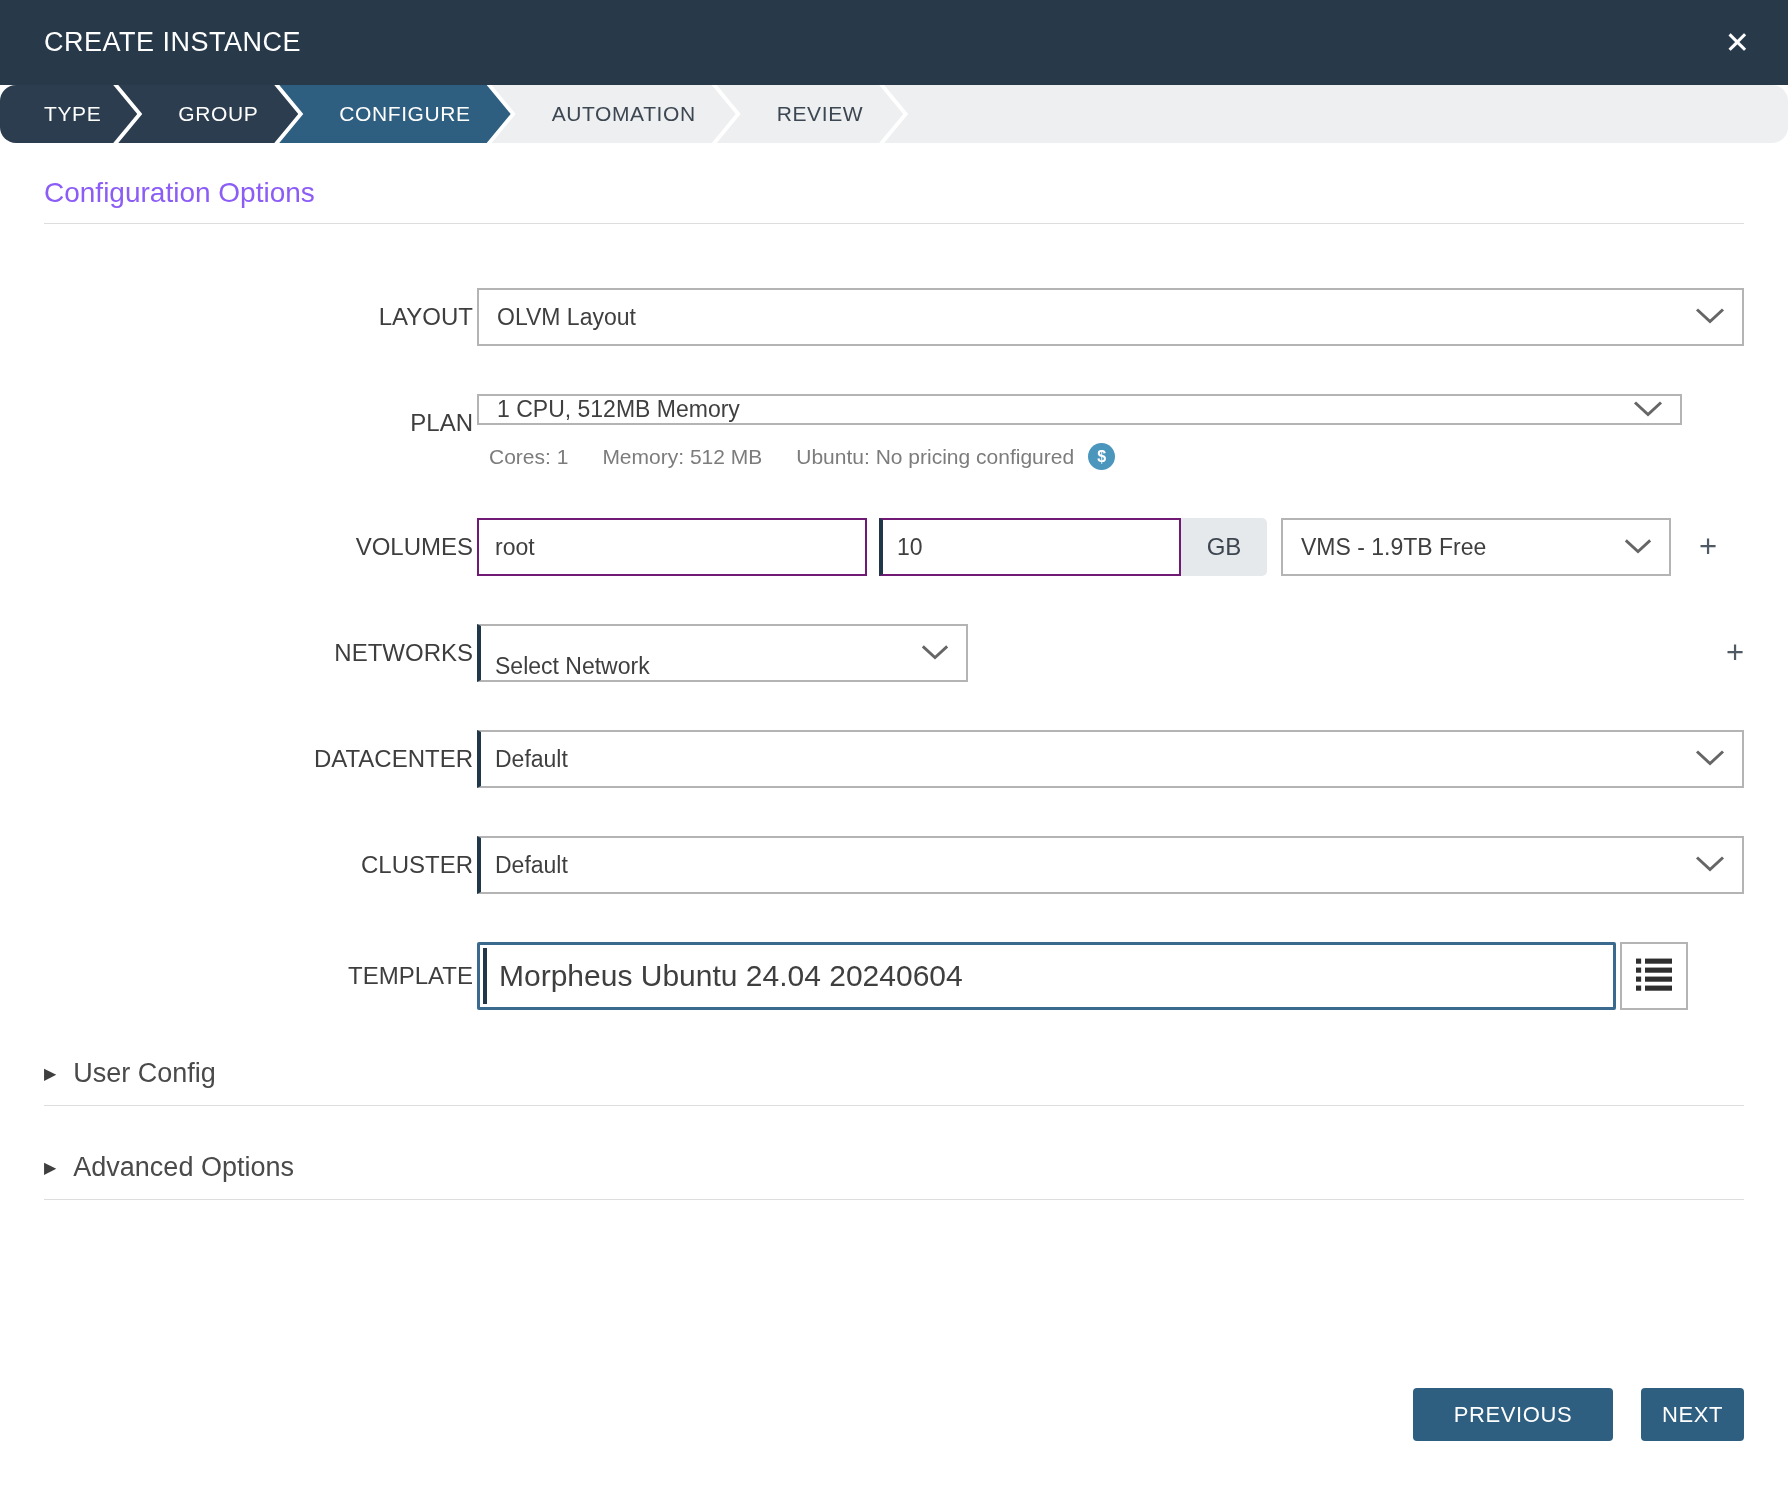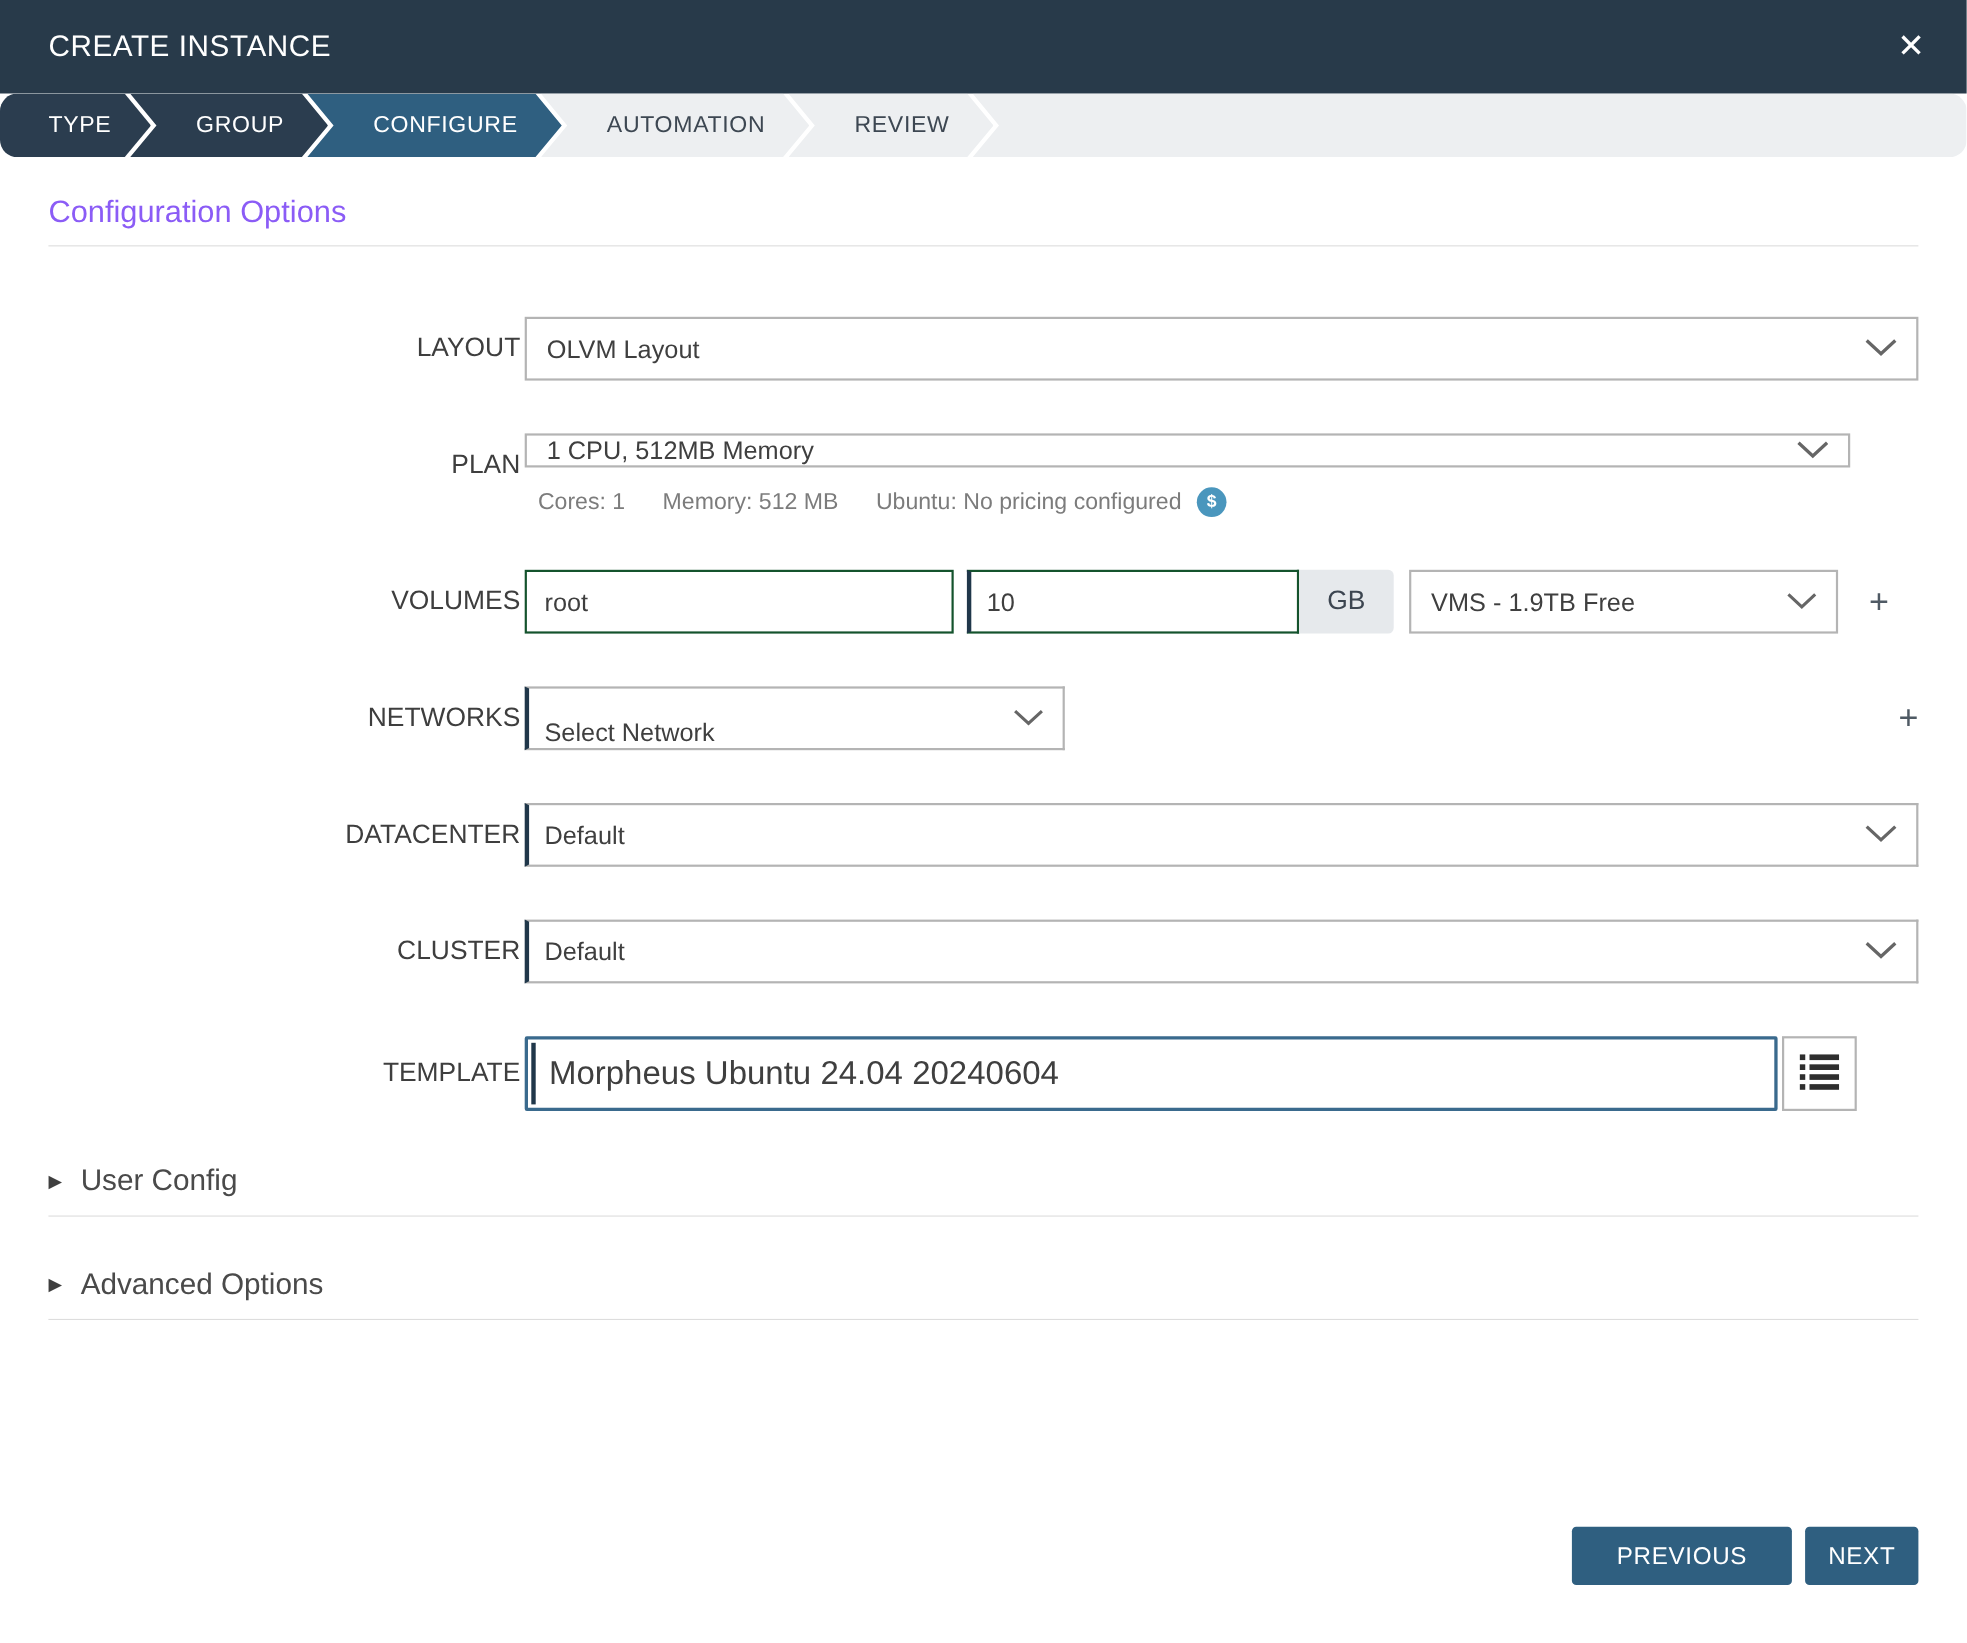--- a/index.html
+++ b/index.html
@@ -61,21 +61,21 @@
   .selectbox {
     height:58px; border:2px solid #b4b4b4; background:#fff; position:relative;
     display:flex; align-items:center; padding:0 52px 0 18px;
     font-size:23px; color:#3f3f3f; cursor:pointer;
   }
   .selectbox .chev { position:absolute; right:16px; top:50%; transform:translateY(-50%); }
   .grow { flex:1; }
   .req { border-left:4px solid #20374a; padding-left:14px; }
 
   .textinput {
-    height:58px; border:2px solid #14532d; background:#fff;
+    height:58px; border:2px solid #701a75; background:#fff;
     font-size:23px; color:#3f3f3f; padding:0 16px;
     font-family:"Liberation Sans", sans-serif; outline:none;
   }
   .textinput.req { border-left:4px solid #20374a; padding-left:14px; }
 
   .plan-stats {
     margin-top:18px; padding-left:12px; display:flex; align-items:center;
     font-size:21px; color:#7c7c7c;
   }
   .plan-stats .stat { margin-right:34px; }
@@ -117,21 +117,21 @@
   .collapse-row {
     margin:0 44px; padding-bottom:16px; border-bottom:1px solid #ddd;
     display:flex; align-items:center; font-size:27px; color:#4a4a4a; cursor:pointer;
   }
   .collapse-row.uc { margin-top:48px; }
   .collapse-row.adv { margin-top:46px; }
   .caret { font-size:16px; color:#3f3f3f; margin-right:17px; }
 
   
   .footer-actions {
-    position:absolute; right:44px; top:1388px; display:flex; gap:12px;
+    position:absolute; right:44px; top:1388px; display:flex; gap:28px;
   }
   .btn {
     background:#2f5f80; color:#fff; border:none; border-radius:4px; height:53px;
     font-size:22px; letter-spacing:.6px; font-family:"Liberation Sans", sans-serif;
     cursor:pointer;
   }
   .btn-prev { width:200px; }
   .btn-next { width:103px; }
 </style>
 </head>

